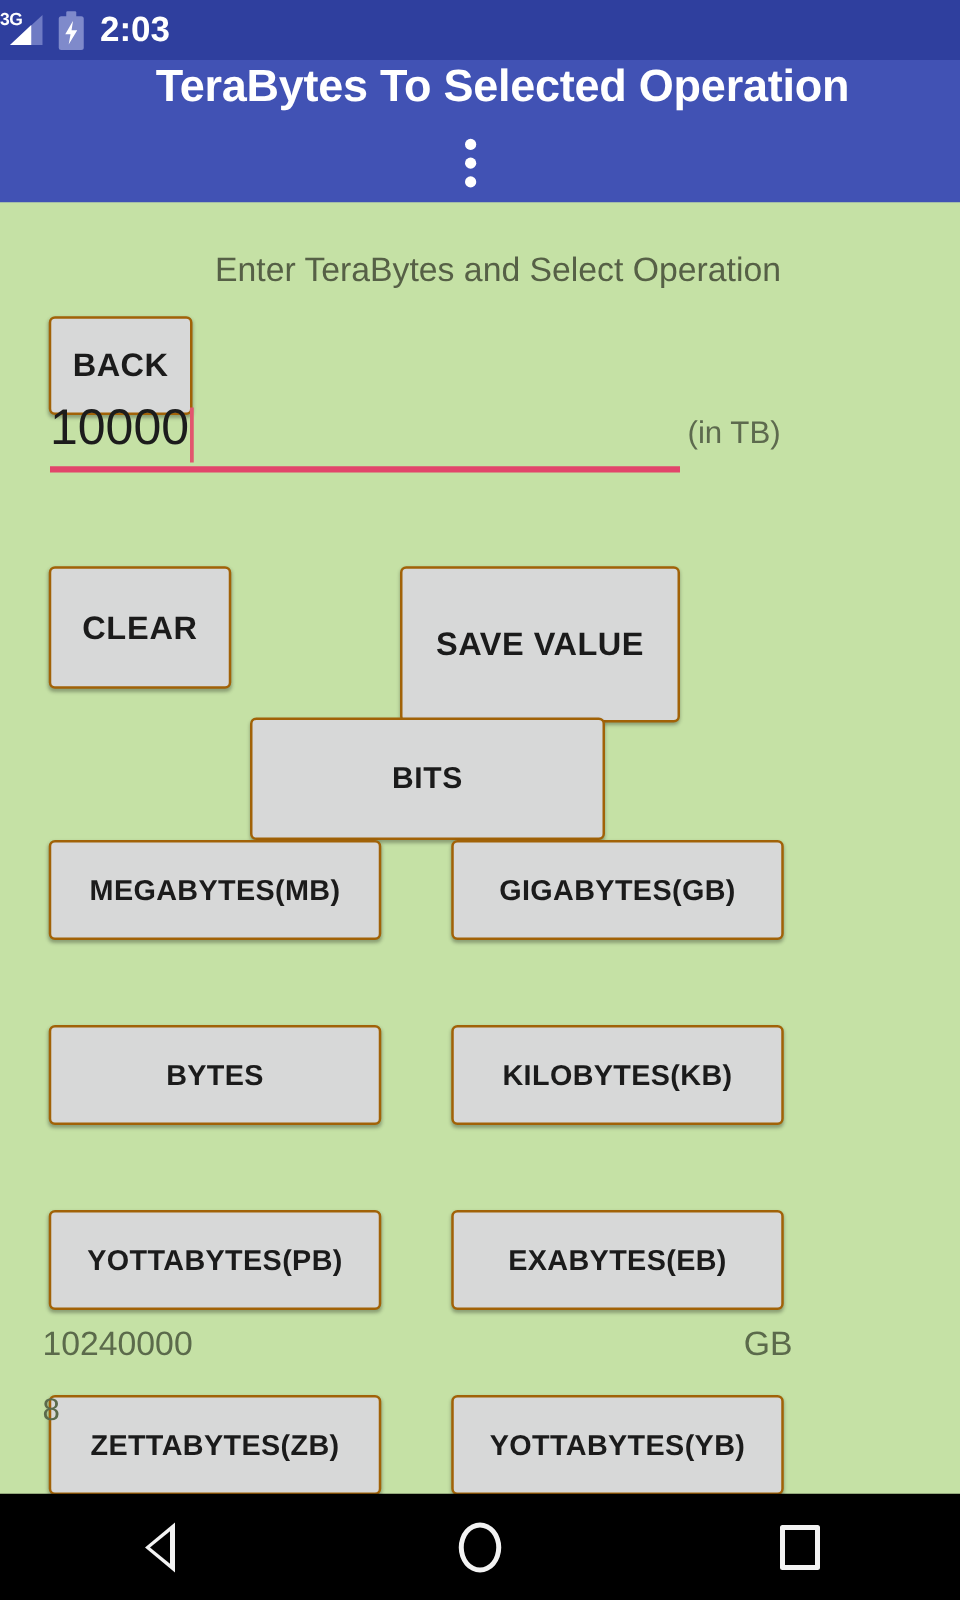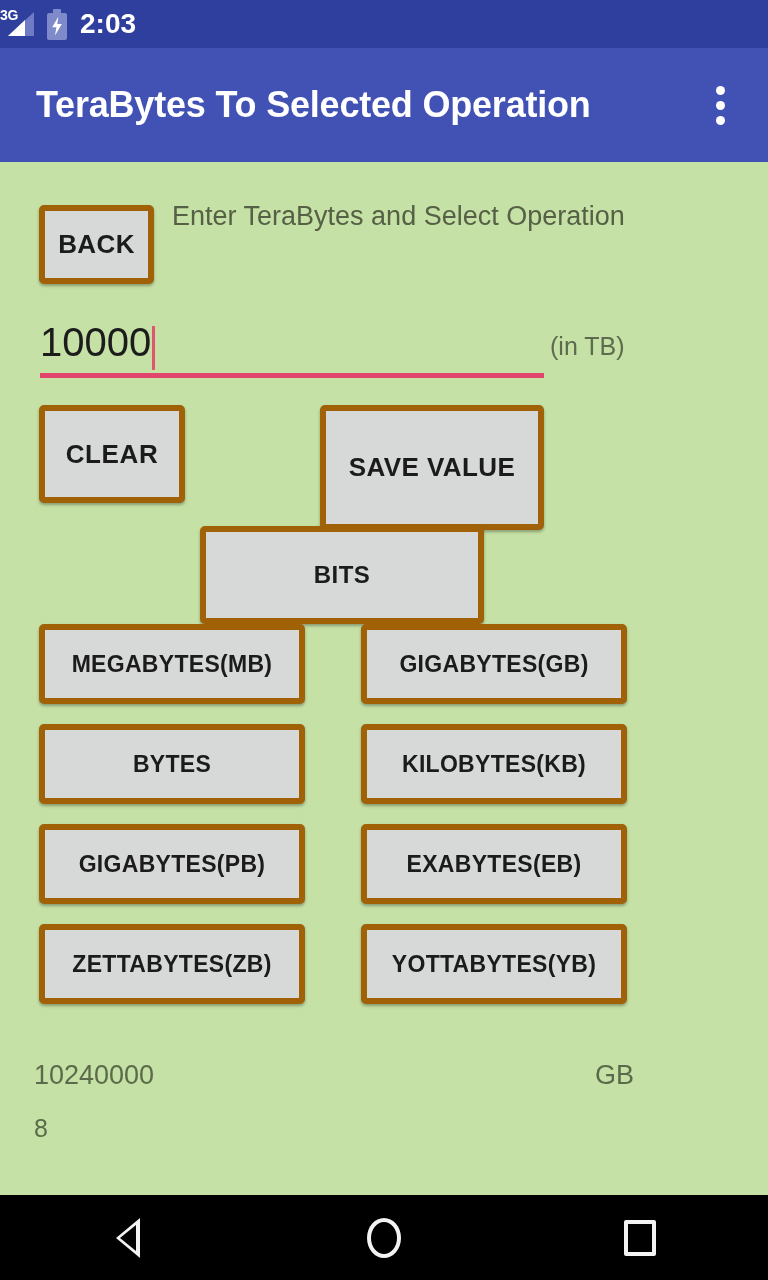--- a/index.html
+++ b/index.html
@@ -99,20 +99,21 @@
 
   
   .app-bar {
     position: absolute;
     top: 48px; left: 0;
     width: 768px;
     height: 114px;
     background: #4152b4;
     display: flex;
     align-items: center;
+    flex-direction: column;
   }
   .app-title {
     margin-left: 36px;
     font-size: 36px;
     font-weight: bold;
     color: #ffffff;
     letter-spacing: -0.2px;
     flex: 1;
   }
   .overflow-menu {
@@ -137,33 +138,34 @@
   .content {
     position: absolute;
     top: 162px; left: 0;
     width: 768px;
     height: 1033px;
     background: #c5e1a5;
   }
 
   .btn {
     background: #d7d8d8;
-    border: 6px solid #a16207;
+    border: 2px solid #a16207;
     border-radius: 5px;
     color: #1b1b1b;
     font-family: "Liberation Sans", sans-serif;
     font-weight: bold;
     text-align: center;
     display: flex;
     align-items: center;
     justify-content: center;
     box-shadow: 0 2px 3px rgba(0,0,0,0.30);
     cursor: pointer;
     user-select: none;
     padding: 0;
+    margin-top: 48px;
   }
 
   .abs { position: absolute; }
 
   
   .back-button {
     left: 39px; top: 43px;
     width: 115px; height: 79px;
     font-size: 26px;
     letter-spacing: 0.4px;
@@ -372,21 +374,21 @@
     <div class="unit-grid">
       <div class="unit-row">
         <button class="btn unit-button">MEGABYTES(MB)</button>
         <button class="btn unit-button">GIGABYTES(GB)</button>
       </div>
       <div class="unit-row">
         <button class="btn unit-button">BYTES</button>
         <button class="btn unit-button">KILOBYTES(KB)</button>
       </div>
       <div class="unit-row">
-        <button class="btn unit-button">GIGABYTES(PB)</button>
+        <button class="btn unit-button">YOTTABYTES(PB)</button>
         <button class="btn unit-button">EXABYTES(EB)</button>
       </div>
       <div class="unit-row">
         <button class="btn unit-button">ZETTABYTES(ZB)</button>
         <button class="btn unit-button">YOTTABYTES(YB)</button>
       </div>
     </div>
 
     <div class="result-row">
       <span class="result-value">10240000</span>

